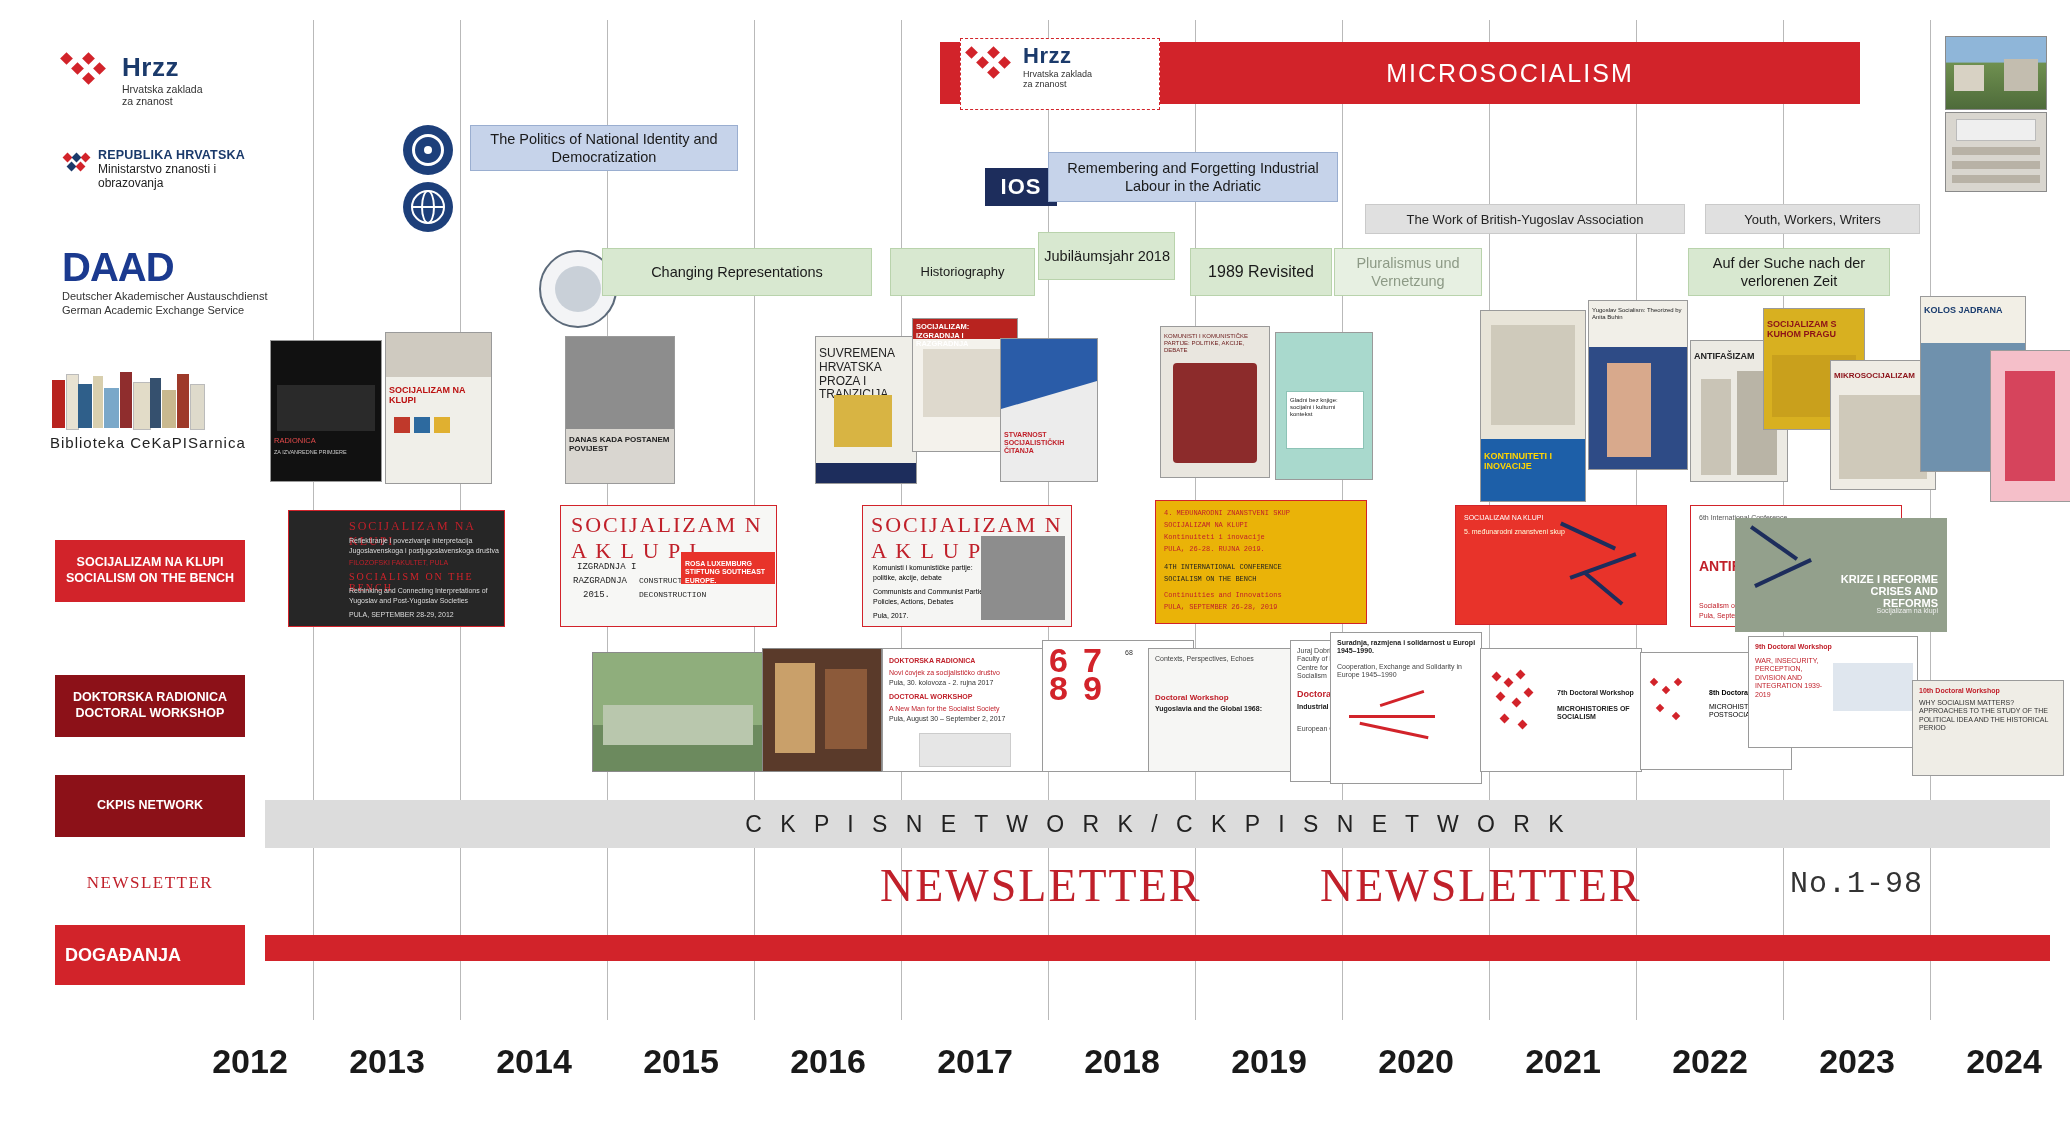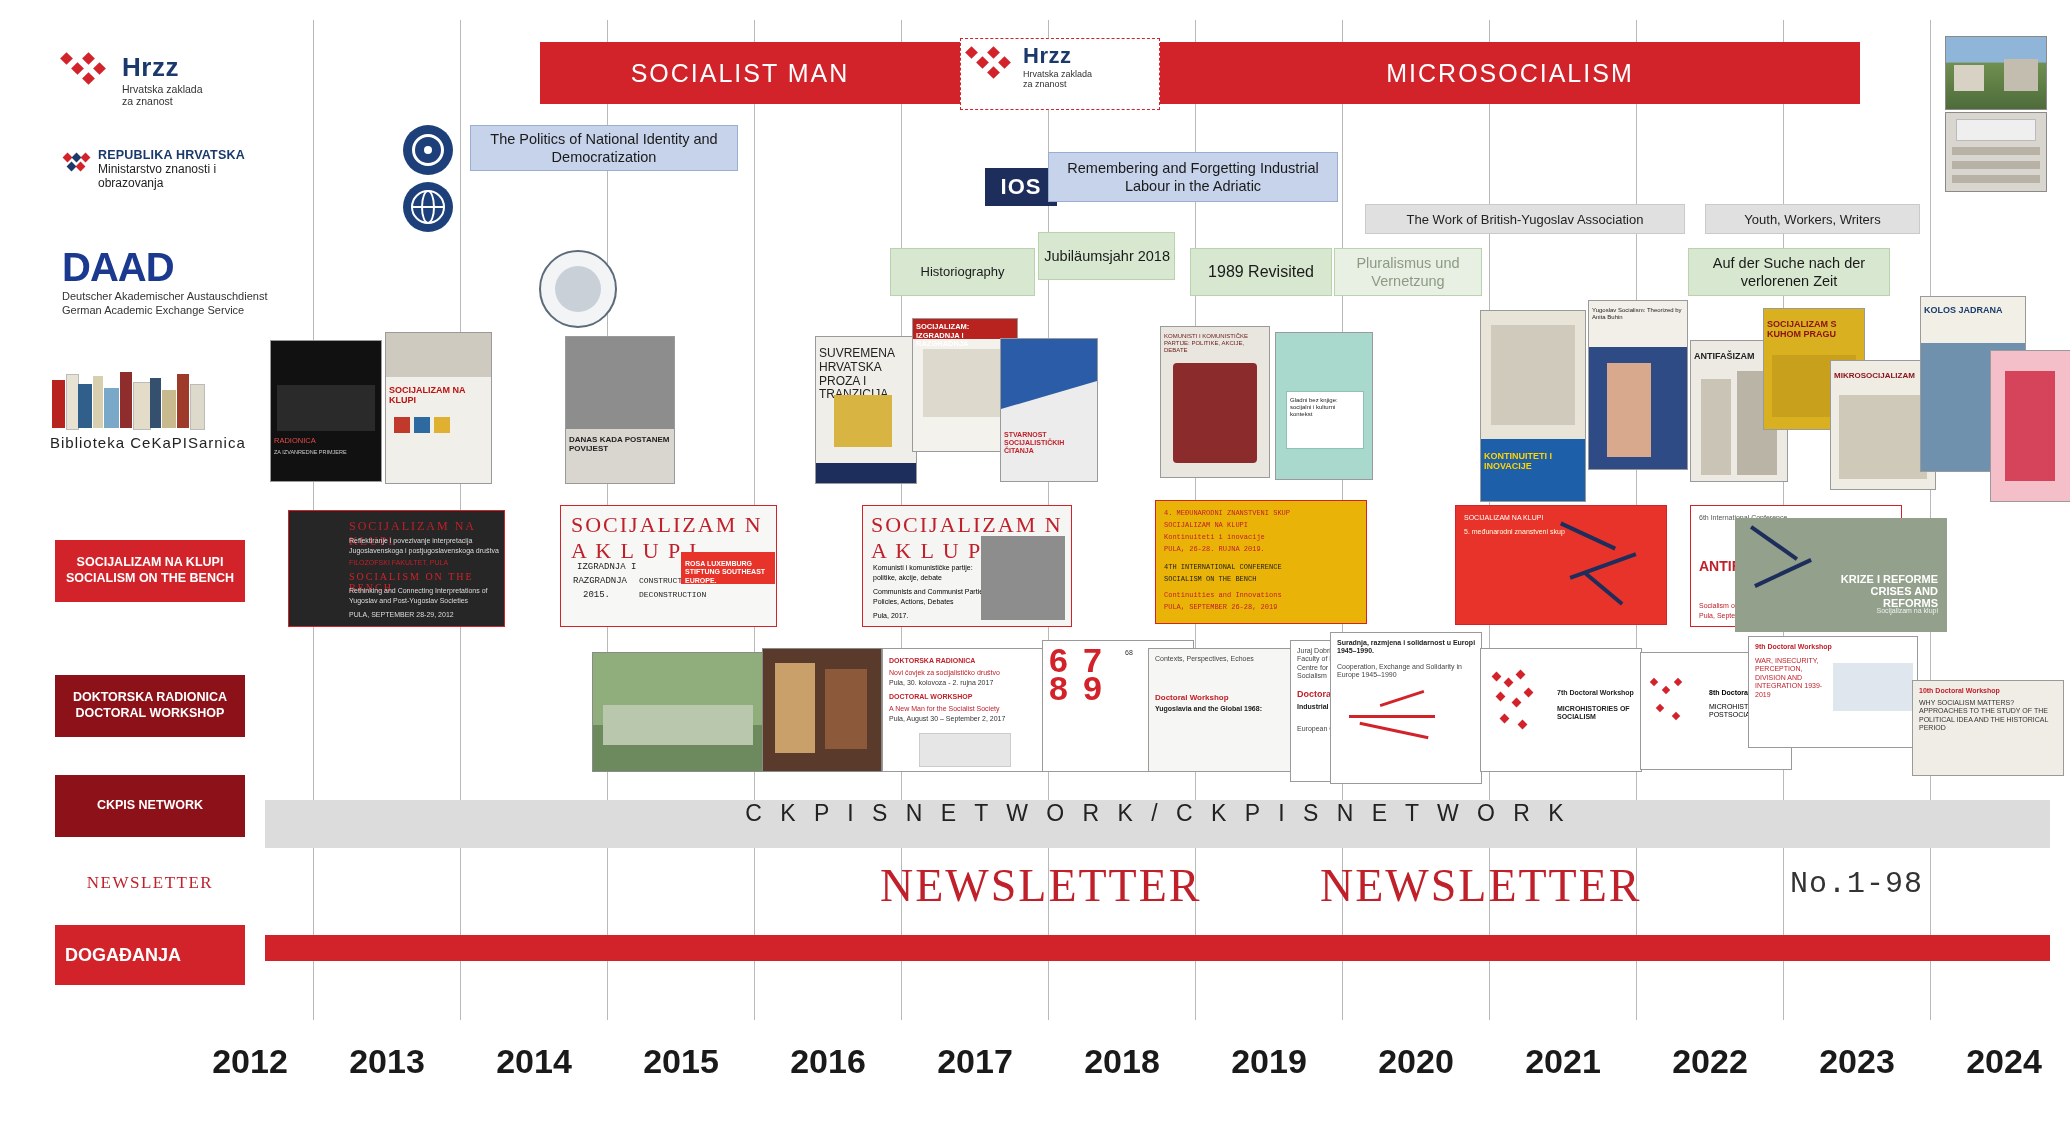--- a/index.html
+++ b/index.html
@@ -35,21 +35,21 @@
   .bluebox{background:#c6d3ea;border:1px solid #9aaed0;color:#1a1a1a;font-size:14.5px;text-align:center;
            display:flex;align-items:center;justify-content:center;line-height:1.25;padding:2px 6px;}
   
   .greenbox{background:#d8e8d0;border:1px solid #b9d3ac;color:#1a1a1a;font-size:14.5px;text-align:center;
             display:flex;align-items:center;justify-content:center;line-height:1.25;padding:2px 4px;}
   .greenbox.pale{background:#e7f0e2;color:#8d9a86;}
   .greybox{background:#e0e0e0;border:1px solid #cacaca;color:#222;font-size:13px;text-align:center;
            display:flex;align-items:center;justify-content:center;padding:2px 6px;}
 
   
-  .netband{background:#dcdcdc;color:#222;display:flex;justify-content:center;
+  .netband{background:#dcdcdc;color:#222;display:flex;align-items:center;justify-content:center;
            font-size:23px;letter-spacing:6px;}
   .news-big{color:#c0202a;font-family:"Liberation Serif",serif;font-size:46px;letter-spacing:2px;}
   .news-no{color:#333;font-family:"Liberation Mono",monospace;font-size:30px;letter-spacing:1px;}
   .redbar{background:#d2232a;}
 
   
   .year{position:absolute;font-size:34px;font-weight:bold;color:#1a1a1a;text-align:center;}
 
   
   .card{position:absolute;border:1px solid #9a9a9a;background:#f2f2f2;overflow:hidden;}
@@ -148,23 +148,20 @@
   <div class="abs" style="left:403px;top:125px;width:50px;height:50px;border-radius:50%;background:#1d3f7a;">
     <div style="position:absolute;left:50%;top:50%;transform:translate(-50%,-50%);width:26px;height:26px;border-radius:50%;border:3px solid #fff;"></div>
     <div style="position:absolute;left:50%;top:50%;transform:translate(-50%,-50%);width:8px;height:8px;border-radius:50%;background:#fff;"></div>
   </div>
   <div class="abs" style="left:403px;top:182px;width:50px;height:50px;border-radius:50%;background:#1d3f7a;">
     <div style="position:absolute;left:50%;top:50%;transform:translate(-50%,-50%);width:30px;height:30px;border-radius:50%;border:2px solid #fff;"></div>
     <div style="position:absolute;left:50%;top:50%;transform:translate(-50%,-50%);width:10px;height:30px;border-radius:50%;border:2px solid #fff;"></div>
     <div style="position:absolute;left:50%;top:50%;transform:translate(-50%,-50%);width:30px;height:2px;background:#fff;"></div>
   </div>
 
-  <div class="abs banner" style="left:540px;top:42px;width:400px;height:62px;">
-    <span>SOCIALIST MAN</span>
-  </div>
   <div class="abs banner" style="left:1160px;top:42px;width:700px;height:62px;">
     <span>MICROSOCIALISM</span>
   </div>
   <div class="abs" style="left:940px;top:42px;width:220px;height:62px;background:#d2232a;"></div>
 
   <div class="abs" style="left:960px;top:38px;width:200px;height:72px;background:#fff;border:1.5px dashed #d2232a;">
     <div style="position:relative;width:52px;height:40px;margin:6px 0 0 6px;">
       <div class="sq" style="left:0px;top:3px;"></div>
       <div class="sq" style="left:11px;top:13px;"></div>
       <div class="sq" style="left:22px;top:3px;"></div>
@@ -195,20 +192,23 @@
   <div class="abs bluebox" style="left:1048px;top:152px;width:290px;height:50px;">
     <span>Remembering and Forgetting Industrial Labour in the Adriatic</span>
   </div>
   <div class="abs greybox" style="left:1365px;top:204px;width:320px;height:30px;">
     <span>The  Work of British-Yugoslav  Association</span>
   </div>
   <div class="abs greybox" style="left:1705px;top:204px;width:215px;height:30px;">
     <span>Youth,  Workers,  Writers</span>
   </div>
 
+  <div class="abs greenbox" style="left:602px;top:248px;width:270px;height:48px;">
+    <span>Changing Representations</span>
+  </div>
   <div class="abs greenbox" style="left:890px;top:248px;width:145px;height:48px;font-size:13px;">
     <span>Historiography</span>
   </div>
   <div class="abs greenbox" style="left:1038px;top:232px;width:137px;height:48px;justify-content:flex-end;">
     <span>Jubiläumsjahr 2018</span>
   </div>
   <div class="abs greenbox" style="left:1190px;top:248px;width:142px;height:48px;font-size:16px;">
     <span>1989 Revisited</span>
   </div>
   <div class="abs greenbox pale" style="left:1334px;top:248px;width:148px;height:48px;">

